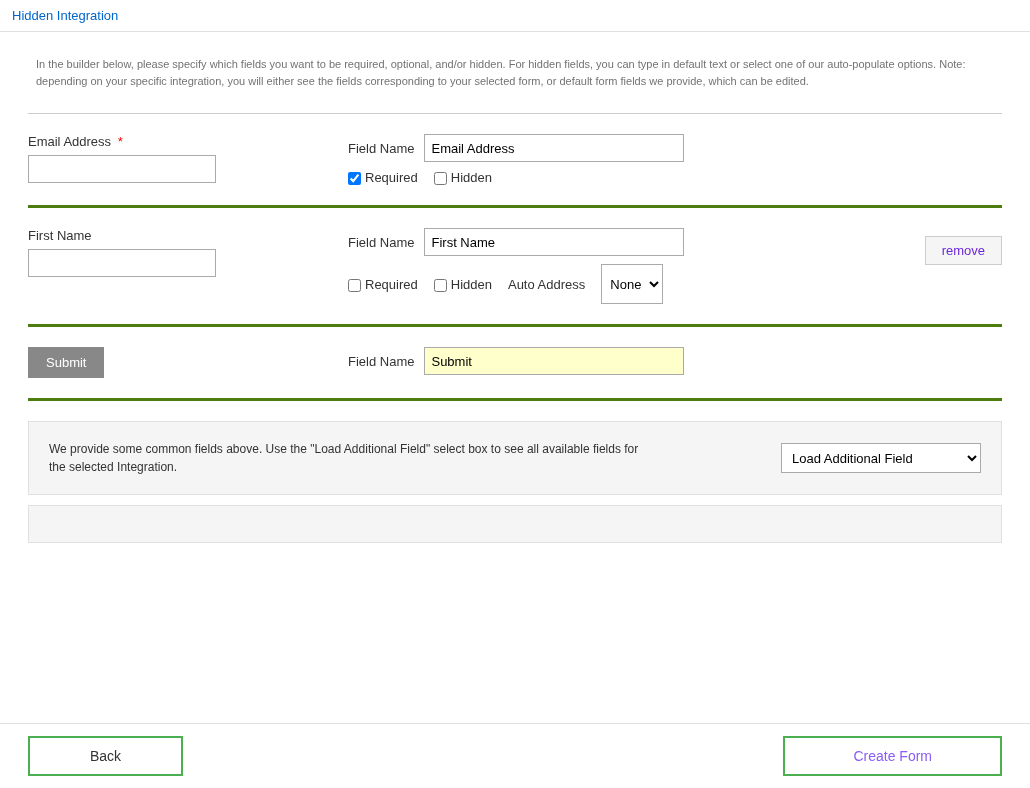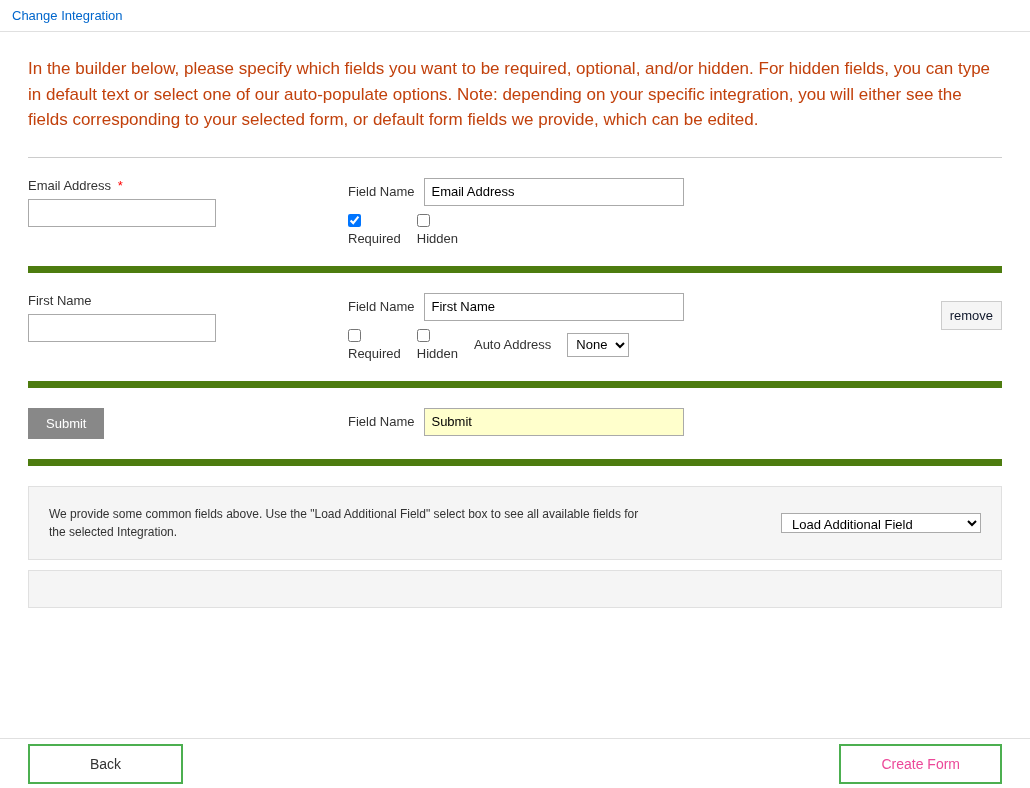--- a/index.html
+++ b/index.html
@@ -24,36 +24,37 @@
       font-size: 13px;
       cursor: pointer;
     }
 
     
     .main-content {
       padding: 24px 28px 100px 28px;
     }
 
     .intro-text {
-      font-size: 17px;
+      font-size: 11px;
       line-height: 1.5;
       margin-bottom: 24px;
-      color: #c2410c;
+      color: #737373;
+      margin-left: 8px;
     }
 
     
     .fields-container {
       border-top: 1px solid #ccc;
     }
 
     .field-row {
       display: flex;
       align-items: flex-start;
       padding: 20px 0;
-      border-bottom: 7px solid #4d7c0f;
+      border-bottom: 3px solid #4d7c0f;
       gap: 40px;
     }
 
     .field-preview {
       width: 280px;
       flex-shrink: 0;
     }
 
     .field-preview label {
       display: block;
@@ -116,51 +117,50 @@
     }
 
     .field-options-row {
       display: flex;
       align-items: center;
       gap: 16px;
     }
 
     .field-options-row label {
       display: flex;
-      align-items: flex-start;
+      align-items: flex-end;
       gap: 4px;
       font-size: 13px;
-      flex-direction: column;
     }
 
     .auto-populate-label {
       font-size: 13px;
     }
 
     .auto-populate-select {
-      height: 24px;
+      height: 40px;
       border: 1px solid #aaa;
       font-size: 13px;
       padding: 2px 4px;
       background: #fff;
     }
 
     .field-actions {
       display: flex;
       align-items: flex-start;
       padding-top: 8px;
     }
 
     .remove-btn {
       background: #f5f5f5;
       border: 1px solid #ccc;
-      padding: 6px 8px;
-      font-size: 13px;
-      cursor: pointer;
-      color: #0f172a;
+      padding: 6px 16px;
+      font-size: 13px;
+      cursor: pointer;
+      color: #6d28d9;
     }
 
     
     .additional-section {
       margin-top: 20px;
     }
 
     .additional-box {
       background: #f5f5f5;
       border: 1px solid #e0e0e0;
@@ -171,66 +171,66 @@
       margin-bottom: 10px;
     }
 
     .additional-box-text {
       font-size: 12px;
       line-height: 1.5;
       max-width: 600px;
     }
 
     .additional-select {
-      height: 20px;
+      height: 30px;
       border: 1px solid #aaa;
       font-size: 13px;
       padding: 2px 6px;
       background: #fff;
       min-width: 200px;
     }
 
     
     .footer {
       position: fixed;
       bottom: 0;
       left: 0;
       width: 1030px;
-      height: 50px;
+      height: 65px;
       background: #fff;
       border-top: 1px solid #e0e0e0;
       display: flex;
       align-items: center;
       justify-content: space-between;
       padding: 0 28px;
     }
 
     .back-btn {
       background: #fff;
       border: 2px solid #4caf50;
       color: #333;
       padding: 10px 60px;
       font-size: 14px;
       cursor: pointer;
     }
 
     .create-form-btn {
       background: #fff;
       border: 2px solid #4caf50;
-      color: #ec4899;
-      padding: 10px 40px;
+      color: #8b5cf6;
+      padding: 10px 68px;
       font-size: 14px;
       cursor: pointer;
     }
   </style>
 </head>
 <body>
 
 <div class="top-bar">
-  <a class="change-integration-link">Change Integration</a>
+  <a class="change-integration-link">Hidden Integration</a>
 </div>
 
 <div class="main-content">
 
   <p class="intro-text">In the builder below, please specify which fields you want to be required, optional, and/or hidden. For hidden fields, you can type in default text or select one of our auto-populate options. Note: depending on your specific integration, you will either see the fields corresponding to your selected form, or default form fields we provide, which can be edited.</p>
 
   <div class="fields-container">
 
     <div class="field-row">
       <div class="field-preview">

